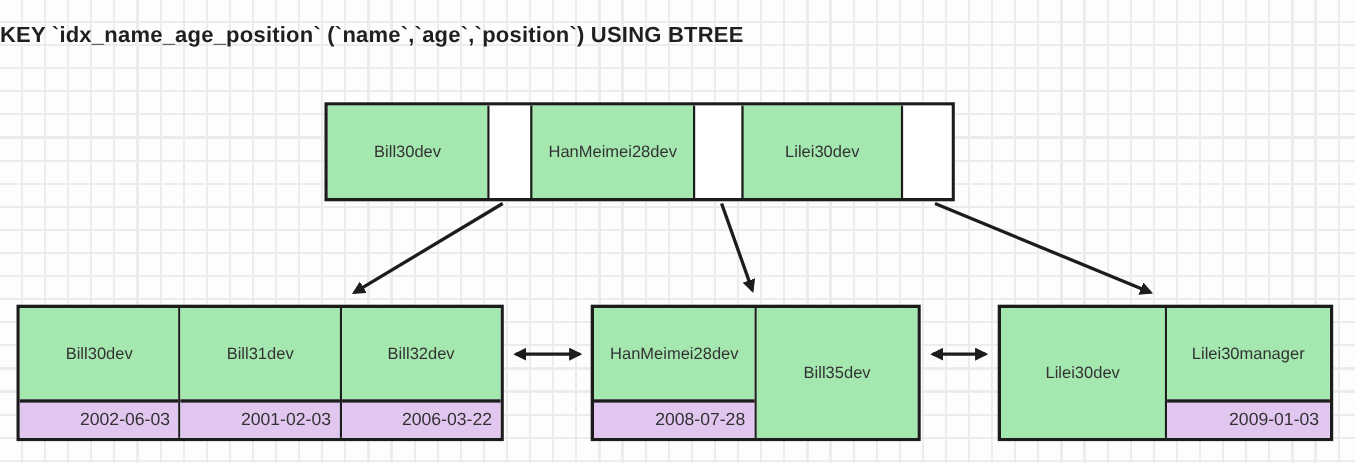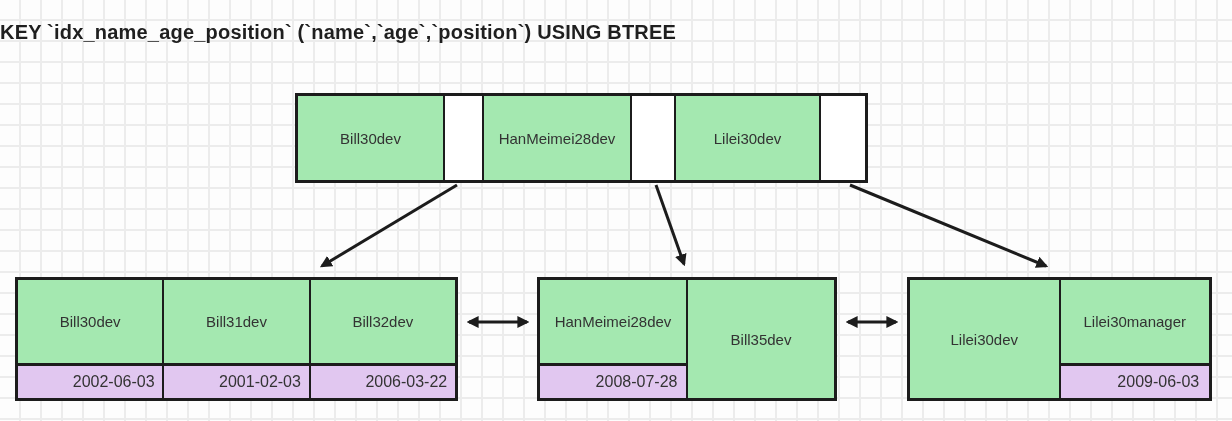--- a/index.html
+++ b/index.html
@@ -153,21 +153,21 @@
           <div class="cell-line">30</div>
           <div class="cell-line">dev</div>
         </div>
       </div>
       <div class="leaf-col">
         <div class="key-cell">
           <div class="cell-line">Lilei</div>
           <div class="cell-line">30</div>
           <div class="cell-line">manager</div>
         </div>
-        <div class="date-cell">2009-06-03</div>
+        <div class="date-cell">2009-01-03</div>
       </div>
     </div>
 
   <svg class="arrows" width="1232" height="421" viewBox="0 0 1232 421" xmlns="http://www.w3.org/2000/svg">
     <defs>
       <marker id="ah" viewBox="0 0 10 10" refX="8" refY="5" markerWidth="4" markerHeight="4" orient="auto-start-reverse">
         <path class="arrow-head" d="M0,0 L10,5 L0,10 z"></path>
       </marker>
     </defs>
     <line x1="457" y1="185" x2="322" y2="266" marker-end="url(#ah)"></line>

